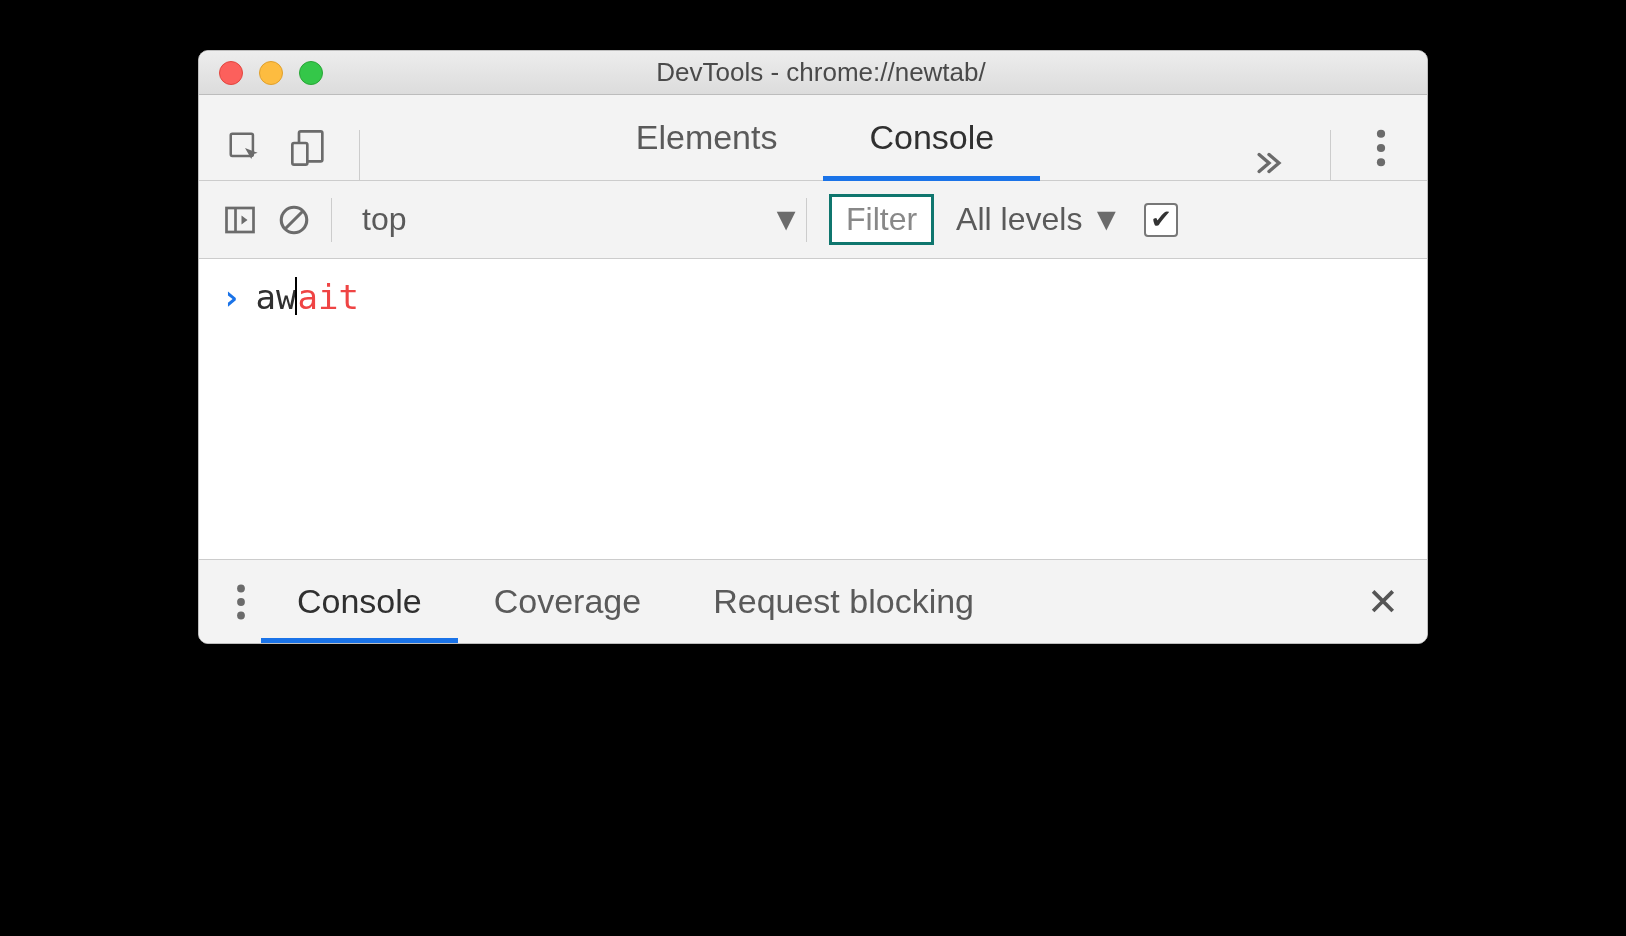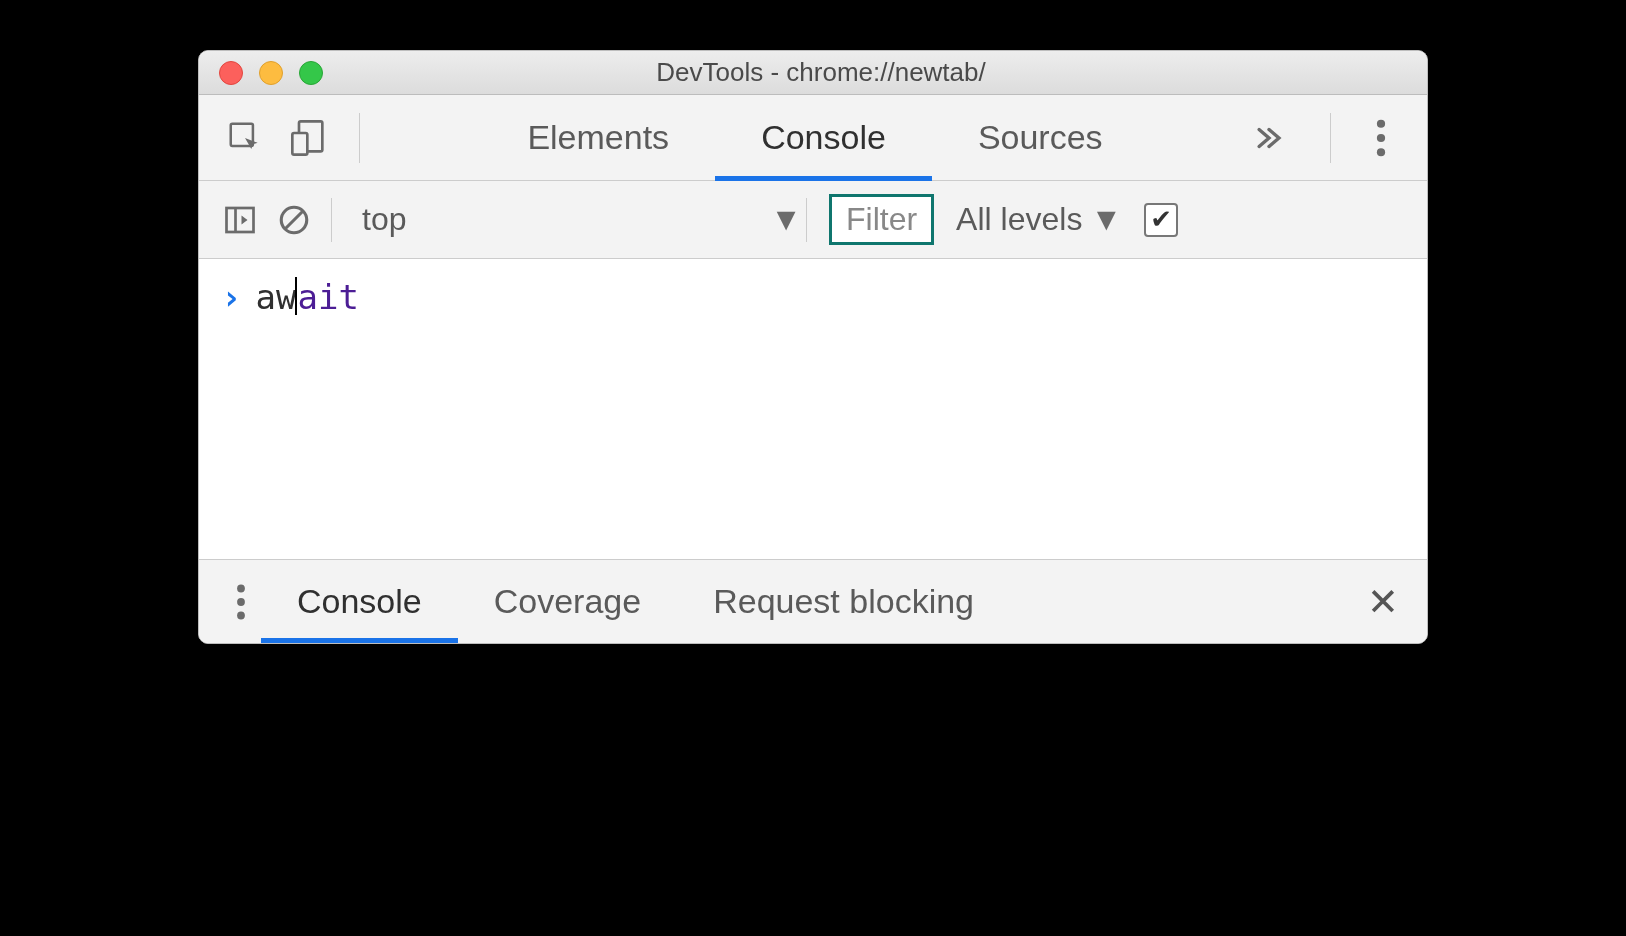--- a/index.html
+++ b/index.html
@@ -39,21 +39,21 @@
   .tl.green  { background:#34c749; border:1px solid #29a636; }
   .title {
     position:absolute; left:16px; right:0; text-align:center;
     font-size: 26px; color:#4a4a4a; pointer-events:none;
   }
   
   .tabstrip {
     height: 86px;
     background:#f3f3f3;
     border-bottom:1px solid #ccc;
-    display:flex; align-items:center;
+    display:flex; align-items:flex-end;
     padding: 0 14px;
   }
   .iconbtn {
     width:64px; height:64px; display:flex; align-items:center; justify-content:center;
     color:#6b6b6b;
   }
   .vdiv {
     width:1px; height:50px; background:#ccc; margin:0 18px;
   }
   .tabs { display:flex; flex:1; align-items:center; height:100%; justify-content:center; gap: 0; }
@@ -92,21 +92,21 @@
   }
   
   .conbody {
     height: 300px; background:#fff; position:relative;
     font-family: Menlo, Consolas, monospace;
     font-size: 34px; color:#303030;
     padding: 18px 22px;
   }
   .prompt { color:#1a73e8; font-weight:700; margin-right: 14px; }
   .typed { color:#303030;margin-top:16px; }
-  .ghost { color:#4c1d95; position:relative; }
+  .ghost { color:#ef4444; position:relative; }
   .caret {
     display:inline-block; width:2px; height:38px; background:#000;
     vertical-align:-6px; margin: 0 0 0 -1px;
   }
   
   .drawer {
     height: 84px; background:#f3f3f3; border-top:1px solid #ccc;
     display:flex; align-items:center; padding:0 22px;
     font-size: 34px; color:#5a5a5a;
   }
@@ -145,21 +145,20 @@
       <svg width="40" height="40" viewBox="0 0 24 24" fill="none" stroke="currentColor" stroke-width="1.6">
         <rect x="6" y="2" width="14" height="18" rx="1"></rect>
         <rect x="2" y="9" width="9" height="13" rx="1" fill="#f3f3f3"></rect>
       </svg>
     </div>
     <div class="vdiv"></div>
 
     <div class="tabs">
       <div class="tab">Elements</div>
       <div class="tab active">Console</div>
-      <div class="tab">Sources</div>
     </div>
 
     <div class="chevmore">
       <svg width="34" height="34" viewBox="0 0 24 24" fill="none" stroke="currentColor" stroke-width="2.4" stroke-linecap="round">
         <path d="M5 6 l7 6 -7 6"></path>
           <path d="M12 6 l7 6 -7 6"></path>
       </svg>
     </div>
     <div class="vdiv"></div>
     <div class="iconbtn">

